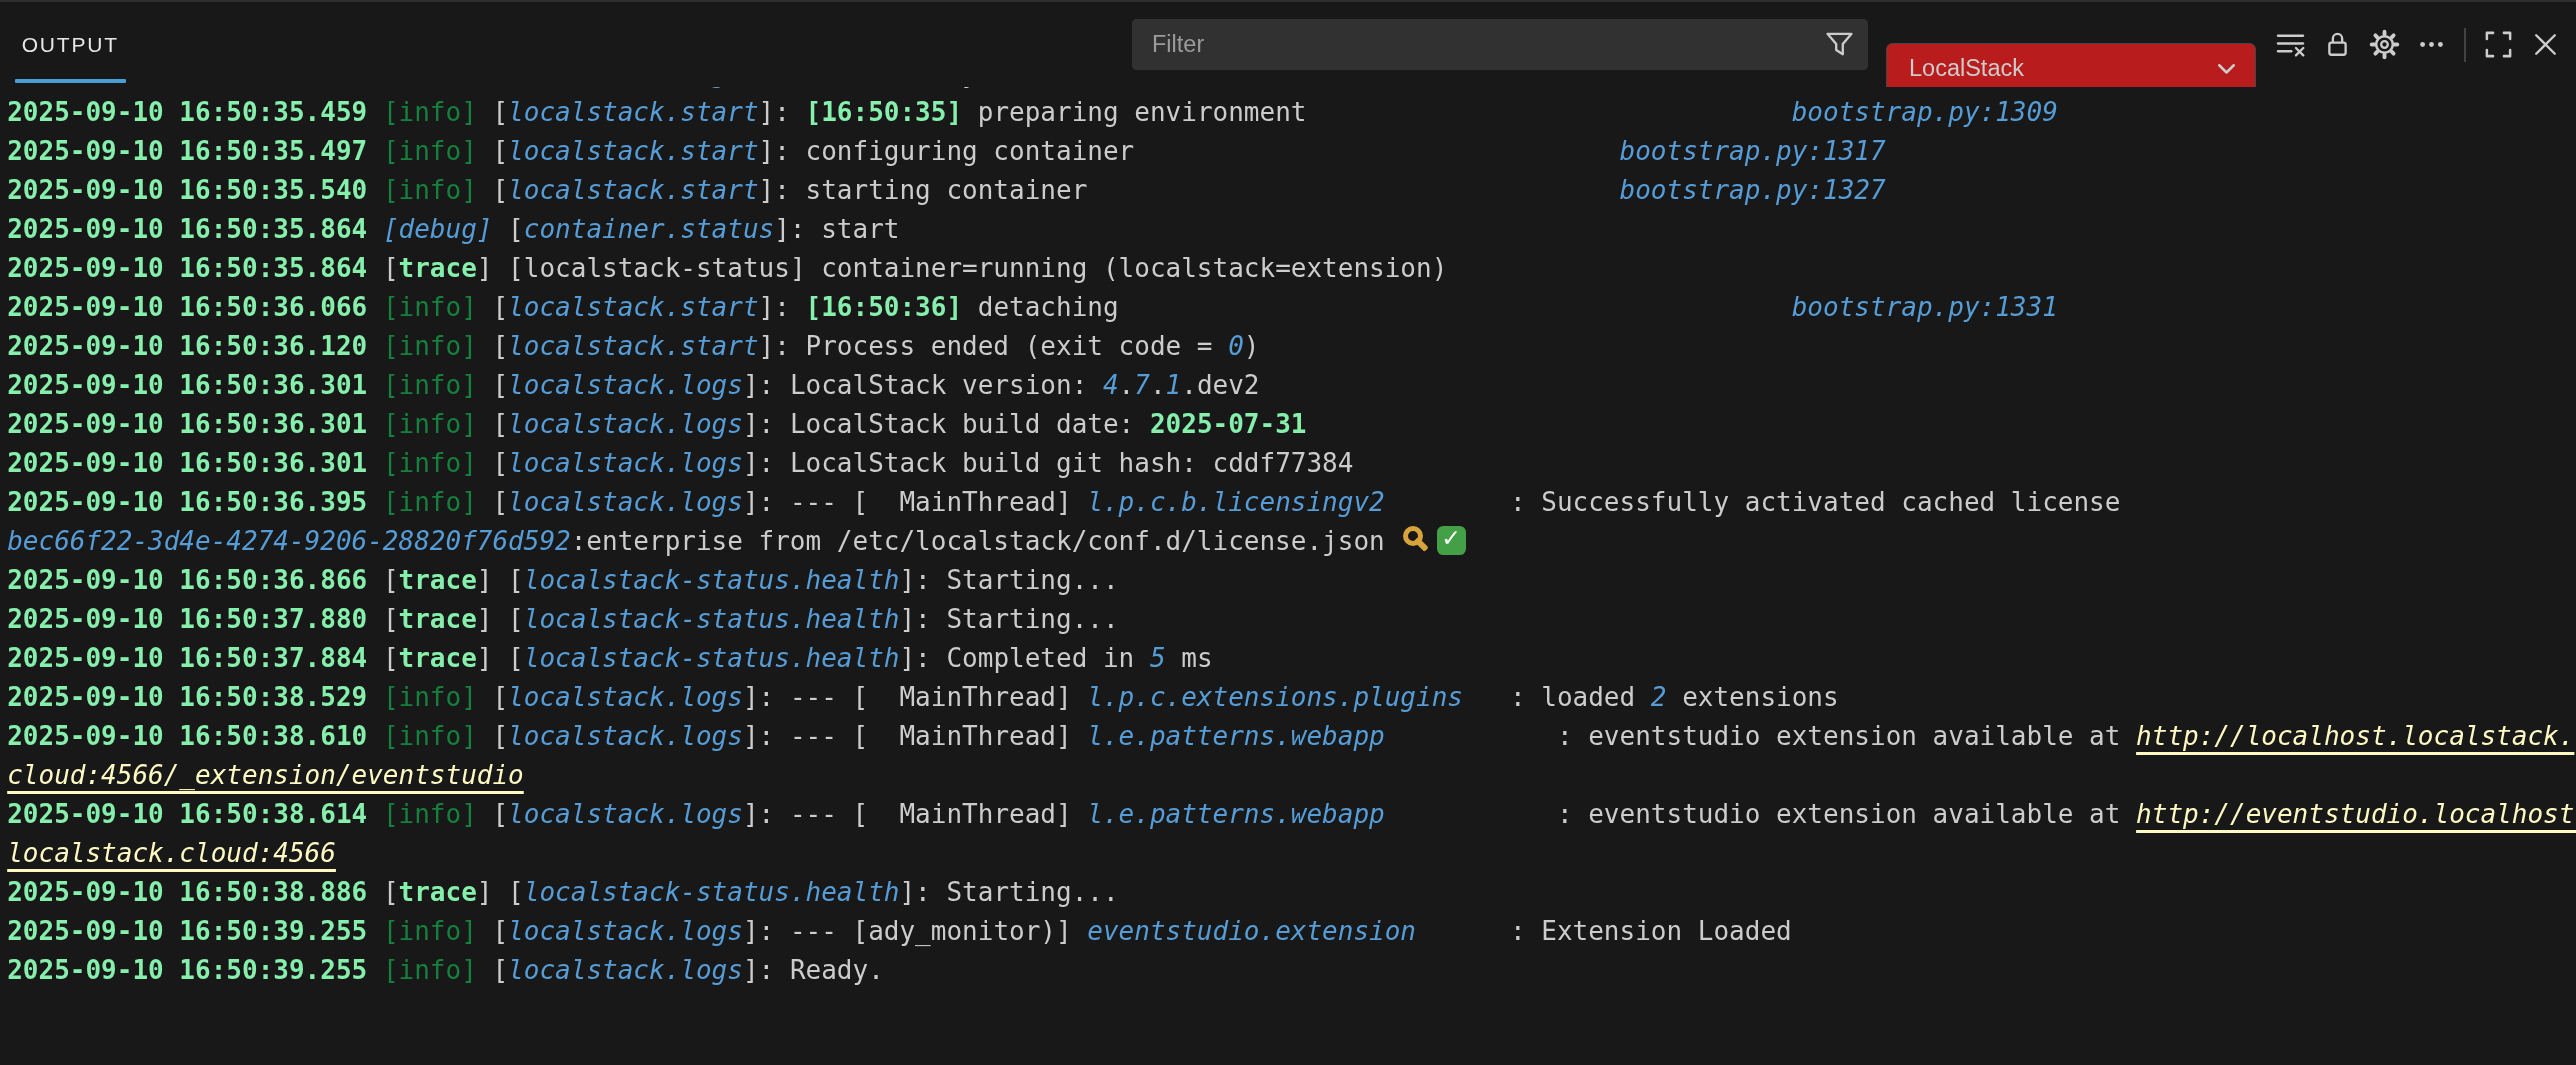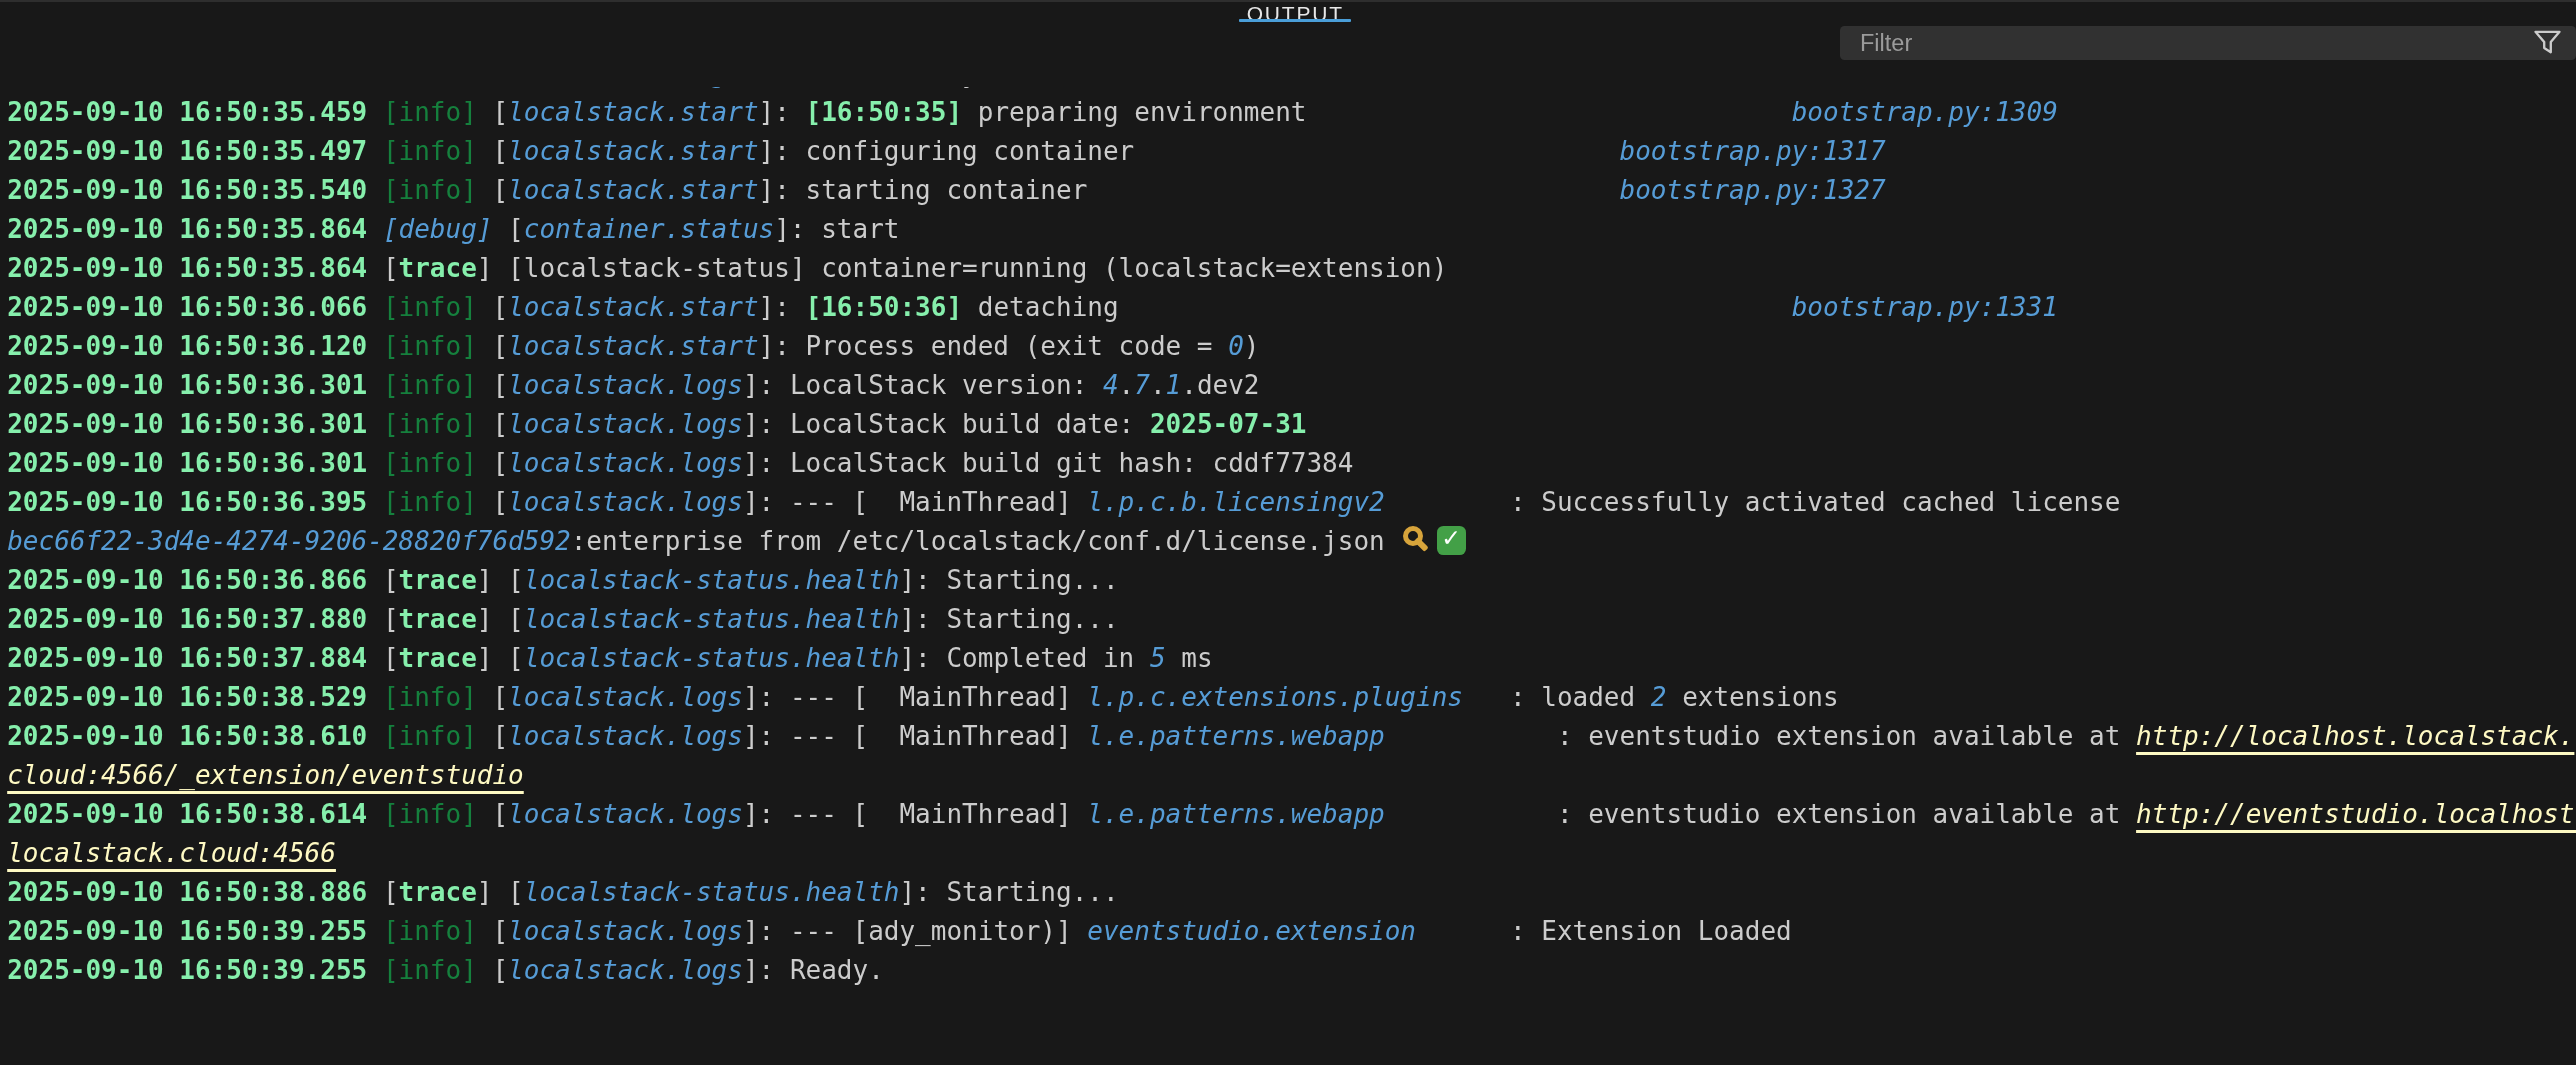--- a/index.html
+++ b/index.html
@@ -7,42 +7,42 @@
   body {
     width:2576px; height:1066px; overflow:hidden;
     background:#181818;
     font-family:"Liberation Sans", sans-serif;
   }
 
   
   .header {
     position:absolute; top:0; left:0; width:2576px; height:87px;
     background:#181818; border-top:2.7px solid #2e2e2e;
-    display:flex; align-items:center;flex-direction:column;
+    display:flex; align-items:center;
   }
   .tab {
     margin-left:14.5px; height:84px; position:relative;
     display:flex; align-items:center; padding:0 7.2px; cursor:pointer;
   }
   .tab-label { font-size:21px; letter-spacing:1.8px; color:#e7e7e7; }
   .tab-underline {
     position:absolute; left:0; right:0; bottom:3.6px; height:3.6px;
     background:#4a9ed8; border-radius:0.9px;
   }
   .filter-box {
     margin-left:auto; width:736px; height:51px; background:#313131;
     border-radius:4.5px; display:flex; align-items:center; padding:0 12.6px 0 18px;
   }
   .filter-input {
     flex:1; background:transparent; border:none; outline:none;
     color:#cccccc; font-size:23.5px; font-family:"Liberation Sans", sans-serif;
   }
   .filter-input::placeholder { color:#9b9b9b; }
   .select {
-    margin-left:18px; width:370px; height:51px; background:#6d28d9;
+    margin-left:18px; width:370px; height:51px; background:#b91c1c;
     border:1.8px solid #464646; border-radius:6.3px;
     display:flex; align-items:center; padding:0 14.5px 0 22px; cursor:pointer;margin-top:48px;
   }
   .select-label { font-size:23.5px; color:#cccccc; }
   .select .chev { margin-left:auto; display:flex; }
   .icons { display:flex; align-items:center; margin-left:11px; margin-right:7.2px; }
   .icon-btn {
     width:47px; height:47px; display:flex; align-items:center; justify-content:center;
     border-radius:7.2px; cursor:pointer;
   }

